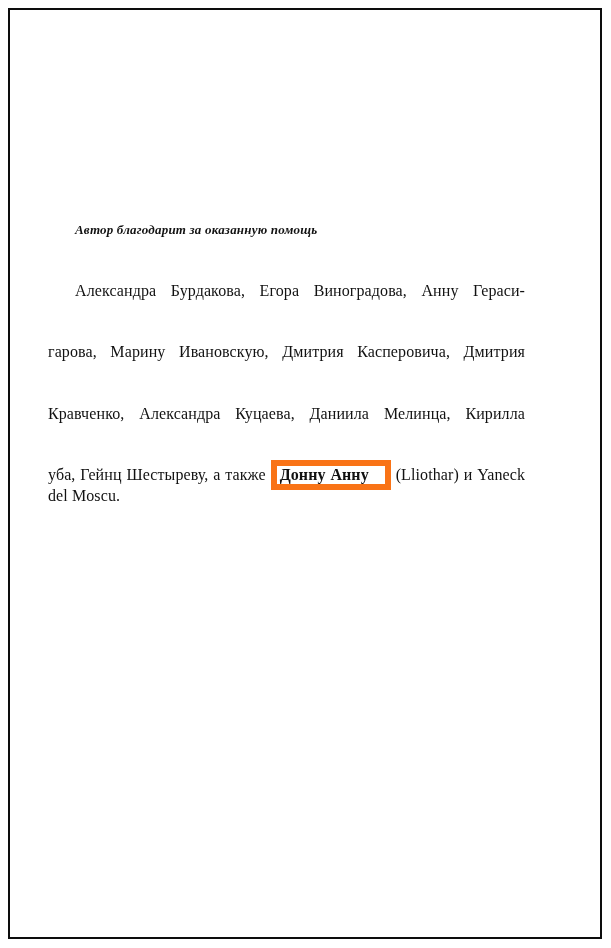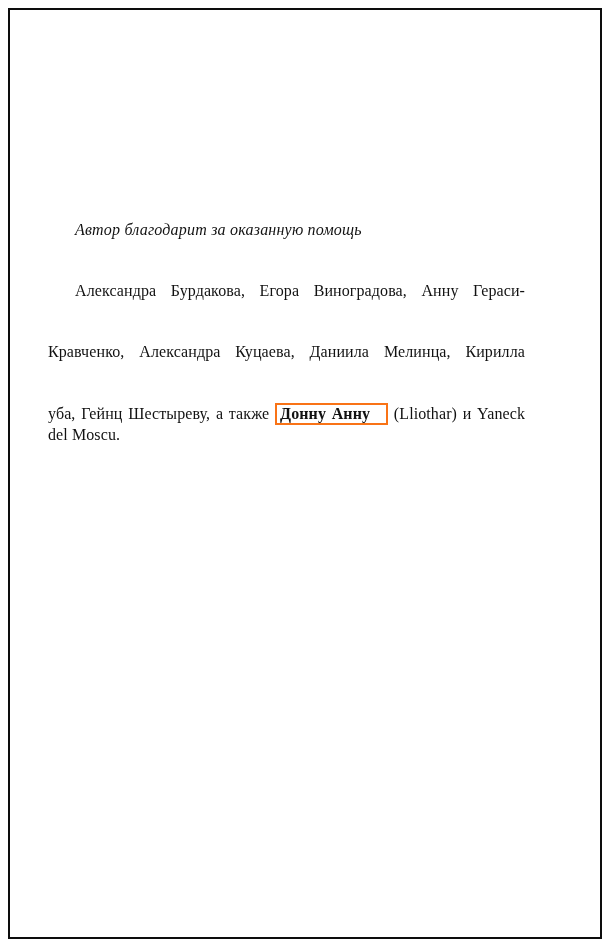--- a/index.html
+++ b/index.html
@@ -25,22 +25,22 @@
     box-sizing: border-box;
     background: #ffffff;
   }
   .content {
     position: absolute;
     left: 48px;
     top: 219px;
     width: 477px;
   }
   .heading {
-    font-size: 16px;
-    font-weight: normal;
+    font-size: 13px;
+    font-weight: bold;
     font-style: italic;
     line-height: 21px;
     margin: 0 0 10px 0;
     text-indent: 27px;
     letter-spacing: 0.2px;
   }
   .paragraph {
     margin: 0;
   }
   .line {
@@ -51,38 +51,39 @@
   .just {
     text-align: justify;
     text-align-last: justify;
     margin-top: 40px;
   }
   .indent {
     text-indent: 27px;
   }
   .boxed-name {
     font-weight: bold;
-    border: 2px solid #f97316;
+    border: 6px solid #f97316;
     padding: 0 16px 1px 3px;
   }
 </style>
 </head>
 <body>
 
 <div class="page-frame"></div>
 
 <div class="content">
 
   <h2 class="heading">Автор благодарит за оказанную помощь</h2>
 
   <div class="paragraph">
 
     <div class="line just indent">Александра Бурдакова, Егора Виноградова, Анну Гераси-</div>
 
 
+    <div class="line just">гарова, Марину Ивановскую, Дмитрия Касперовича, Дмитрия</div>
 
     <div class="line just">Кравченко, Александра Куцаева, Даниила Мелинца, Кирилла</div>
 
 
 
     <div class="line just">
       <span>уба, Гейнц Шестыреву, а также</span>
       <span class="boxed-name">Донну Анну</span>
       <span>(Lliothar) и Yaneck</span>
     </div>

